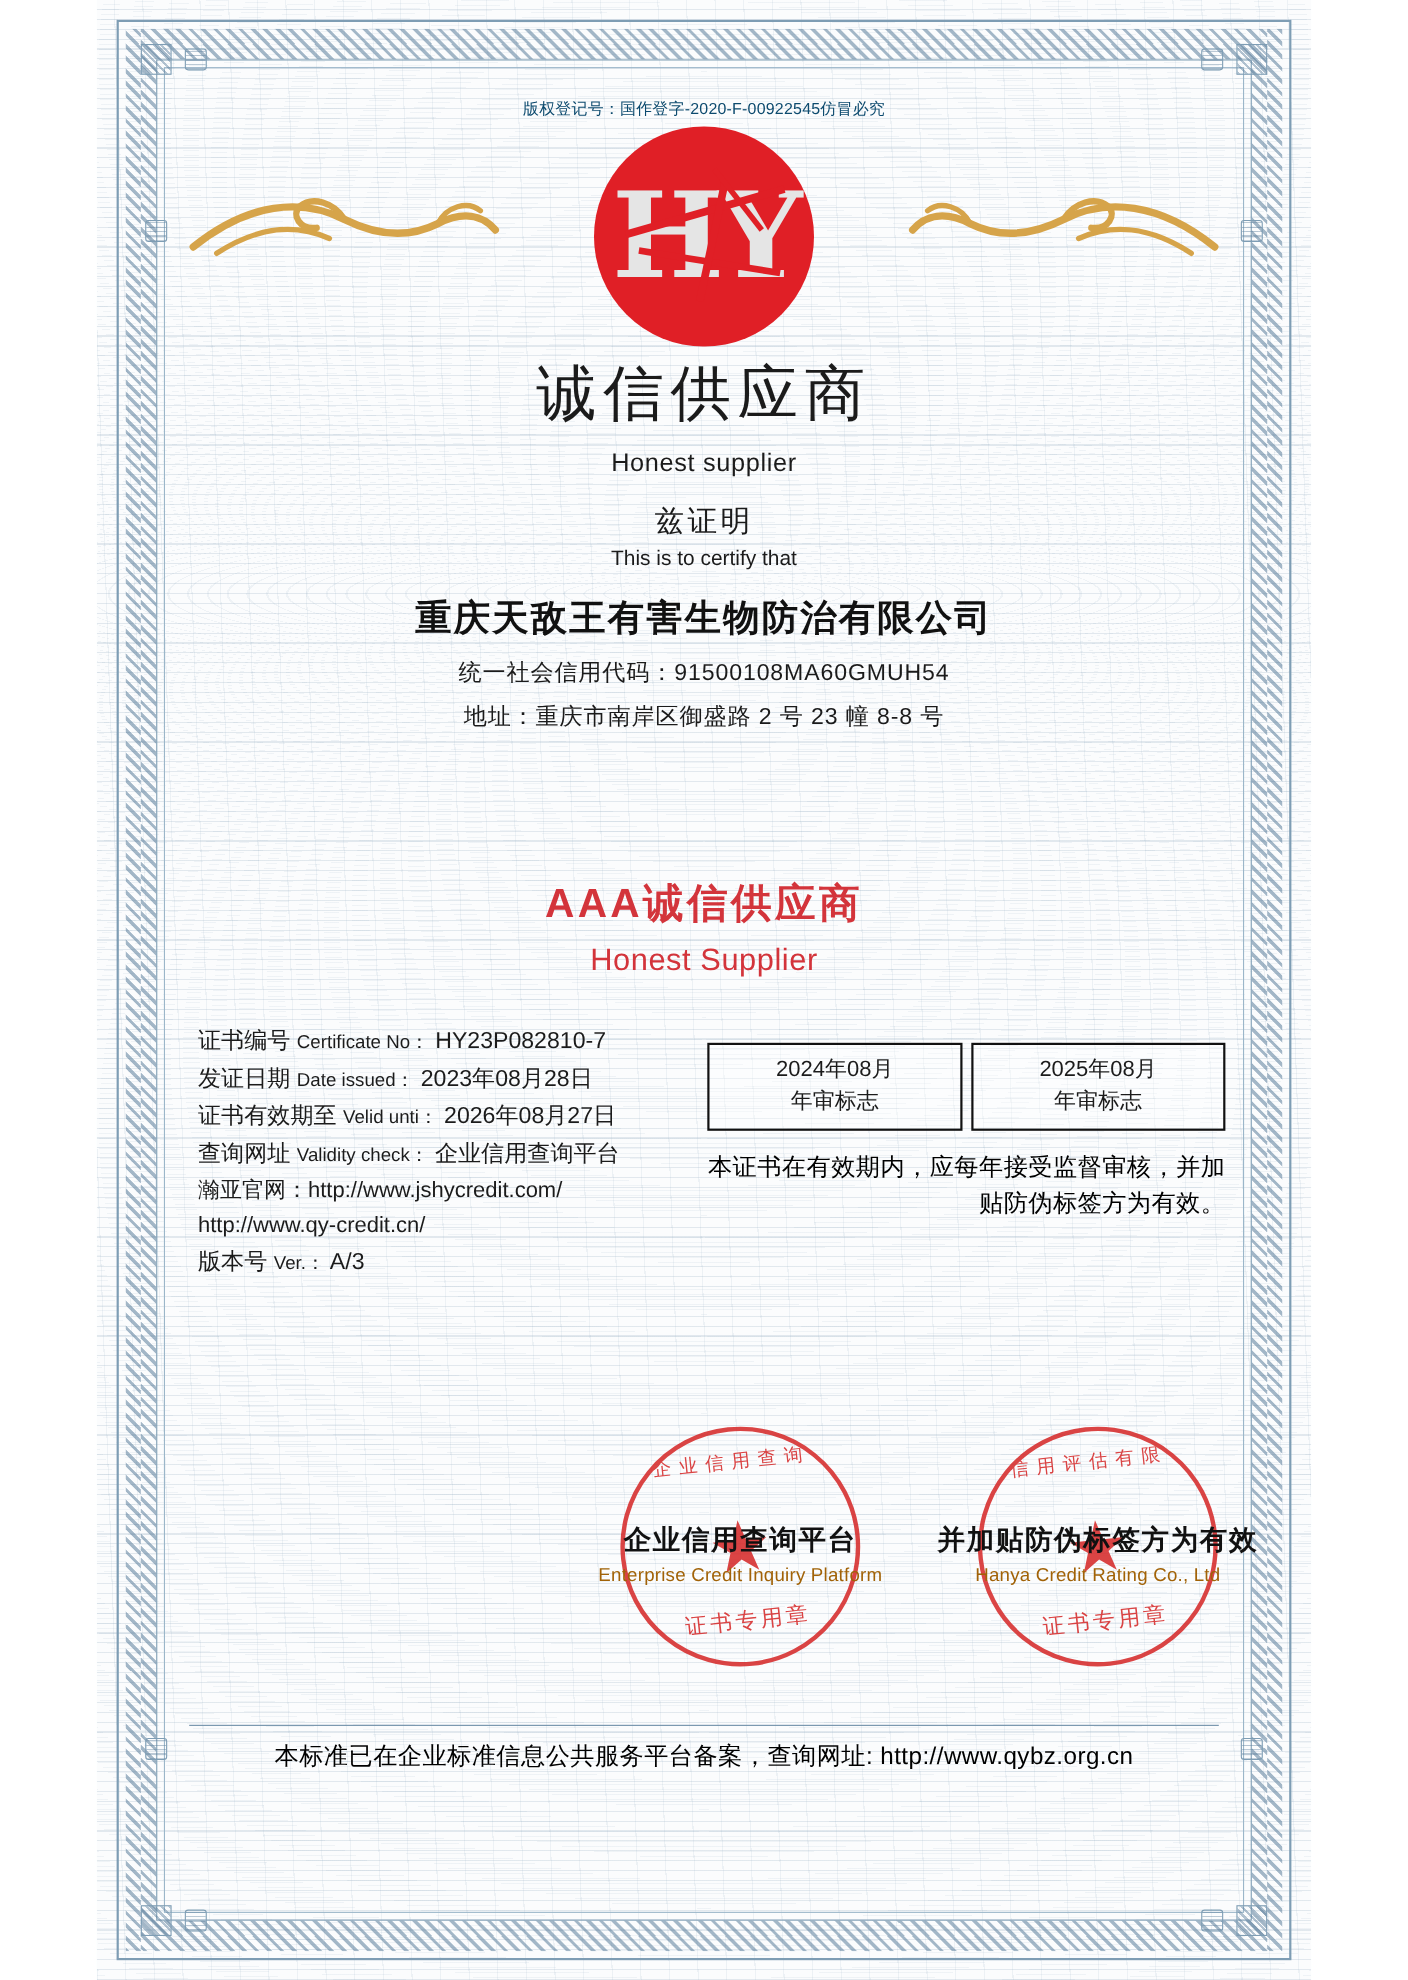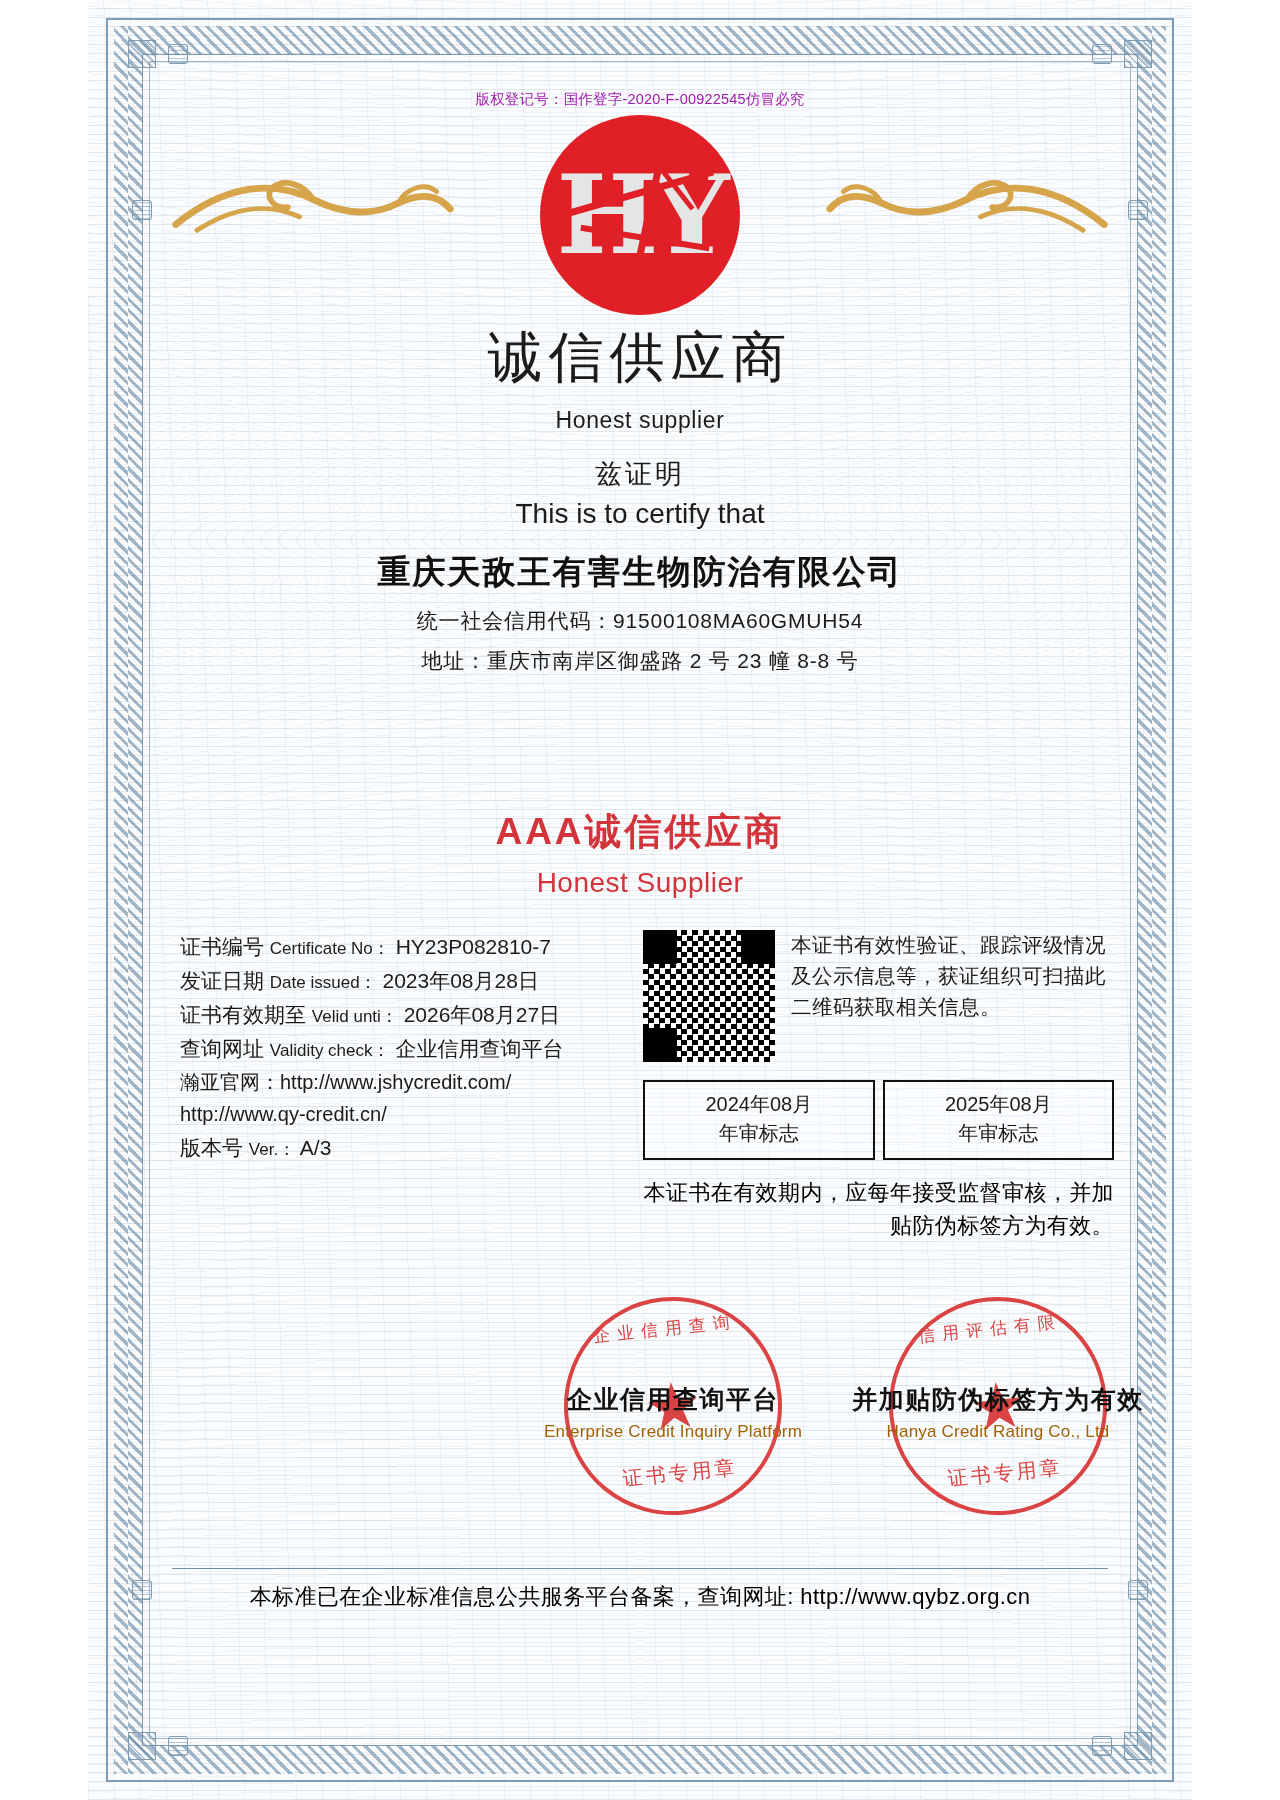--- a/index.html
+++ b/index.html
@@ -129,21 +129,21 @@
 
   
   .content {
     position: absolute;
     left: 70px; top: 70px; right: 70px; bottom: 70px;
     text-align: center;
   }
   .copyright-note {
     margin-top: 20px;
     font-size: 14.5px;
-    color: #a21caf;
+    color: #0c4a6e;
     letter-spacing: .2px;
   }
   
   .logo-row {
     position: relative;
     height: 210px;
     margin-top: 6px;
   }
   .flourish {
     position: absolute;
@@ -199,21 +199,21 @@
     margin-top: 12px;
     letter-spacing: .6px;
   }
   .certify-cn {
     font-size: 27px;
     color: #1b1b1b;
     margin-top: 22px;
     letter-spacing: 3px;
   }
   .certify-en {
-    font-size: 28px;
+    font-size: 19px;
     color: #1b1b1b;
     margin-top: 6px;
   }
   .company {
     font-size: 33px;
     font-weight: bold;
     color: #111;
     margin-top: 20px;
     letter-spacing: 2px;
   }
@@ -486,24 +486,20 @@
         <div class="url">瀚亚官网：http://www.jshycredit.com/</div>
         <div class="url">http://www.qy-credit.cn/</div>
         <div class="row">
           <span class="lbl-cn">版本号</span>
           <span class="lbl-en">Ver.：</span>
           <span>A/3</span>
         </div>
       </div>
 
       <div class="right-col">
-        <div class="qr-row">
-          <div class="qr"></div>
-          <div class="qr-note">本证书有效性验证、跟踪评级情况及公示信息等，获证组织可扫描此二维码获取相关信息。</div>
-        </div>
 
         <div class="year-boxes">
           <div class="year-box">
             <div>2024年08月</div>
             <div>年审标志</div>
           </div>
           <div class="year-box">
             <div>2025年08月</div>
             <div>年审标志</div>
           </div>

